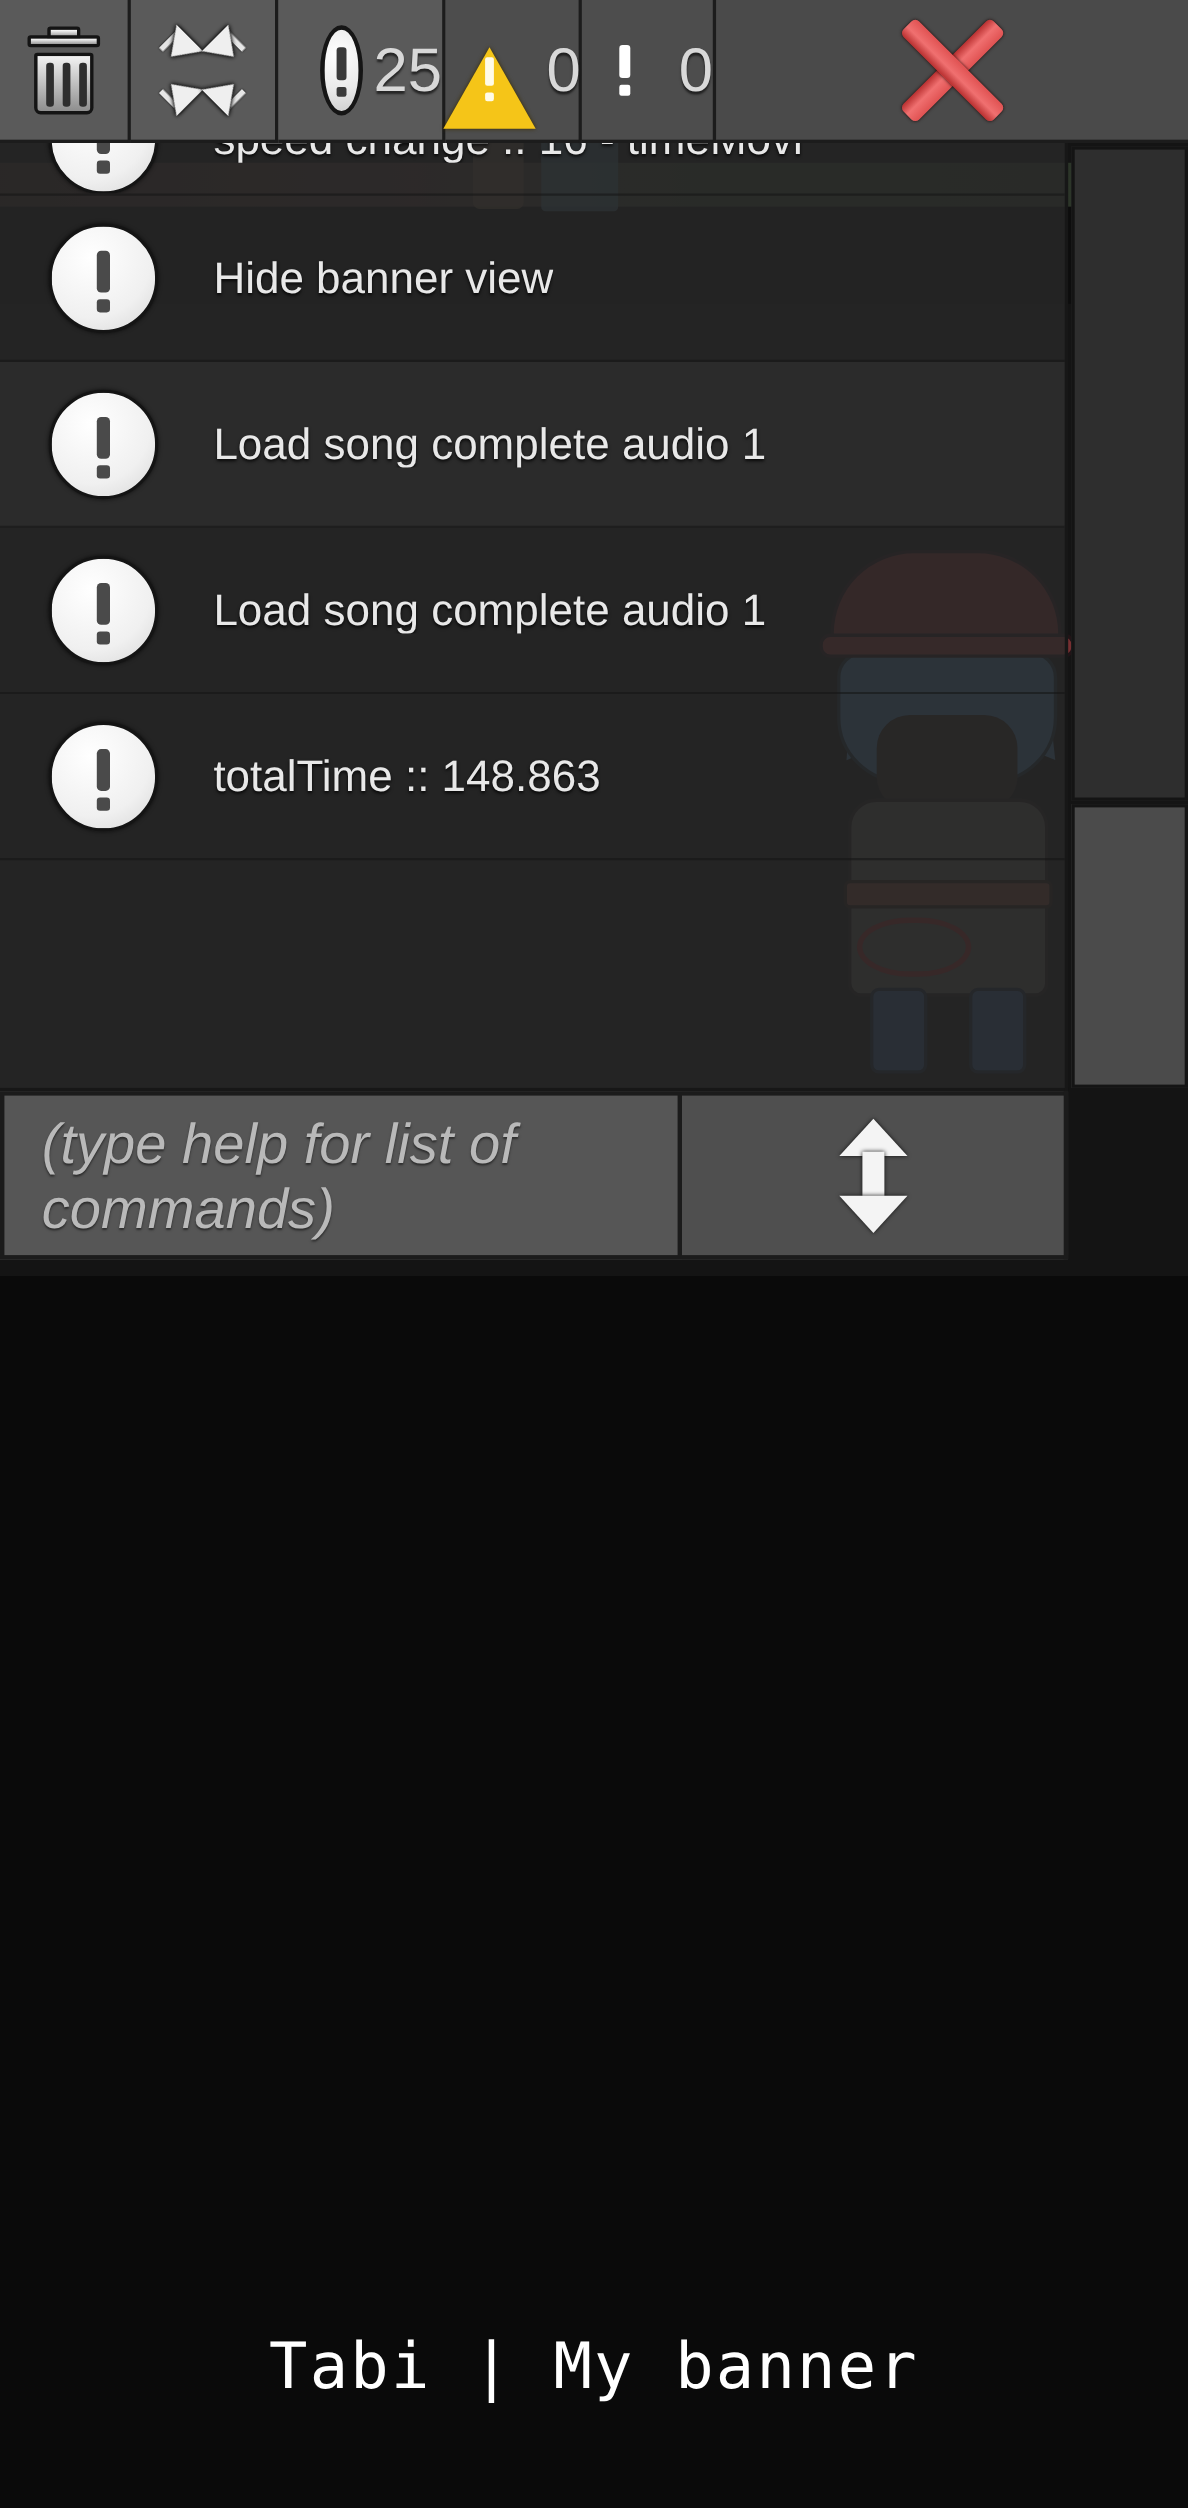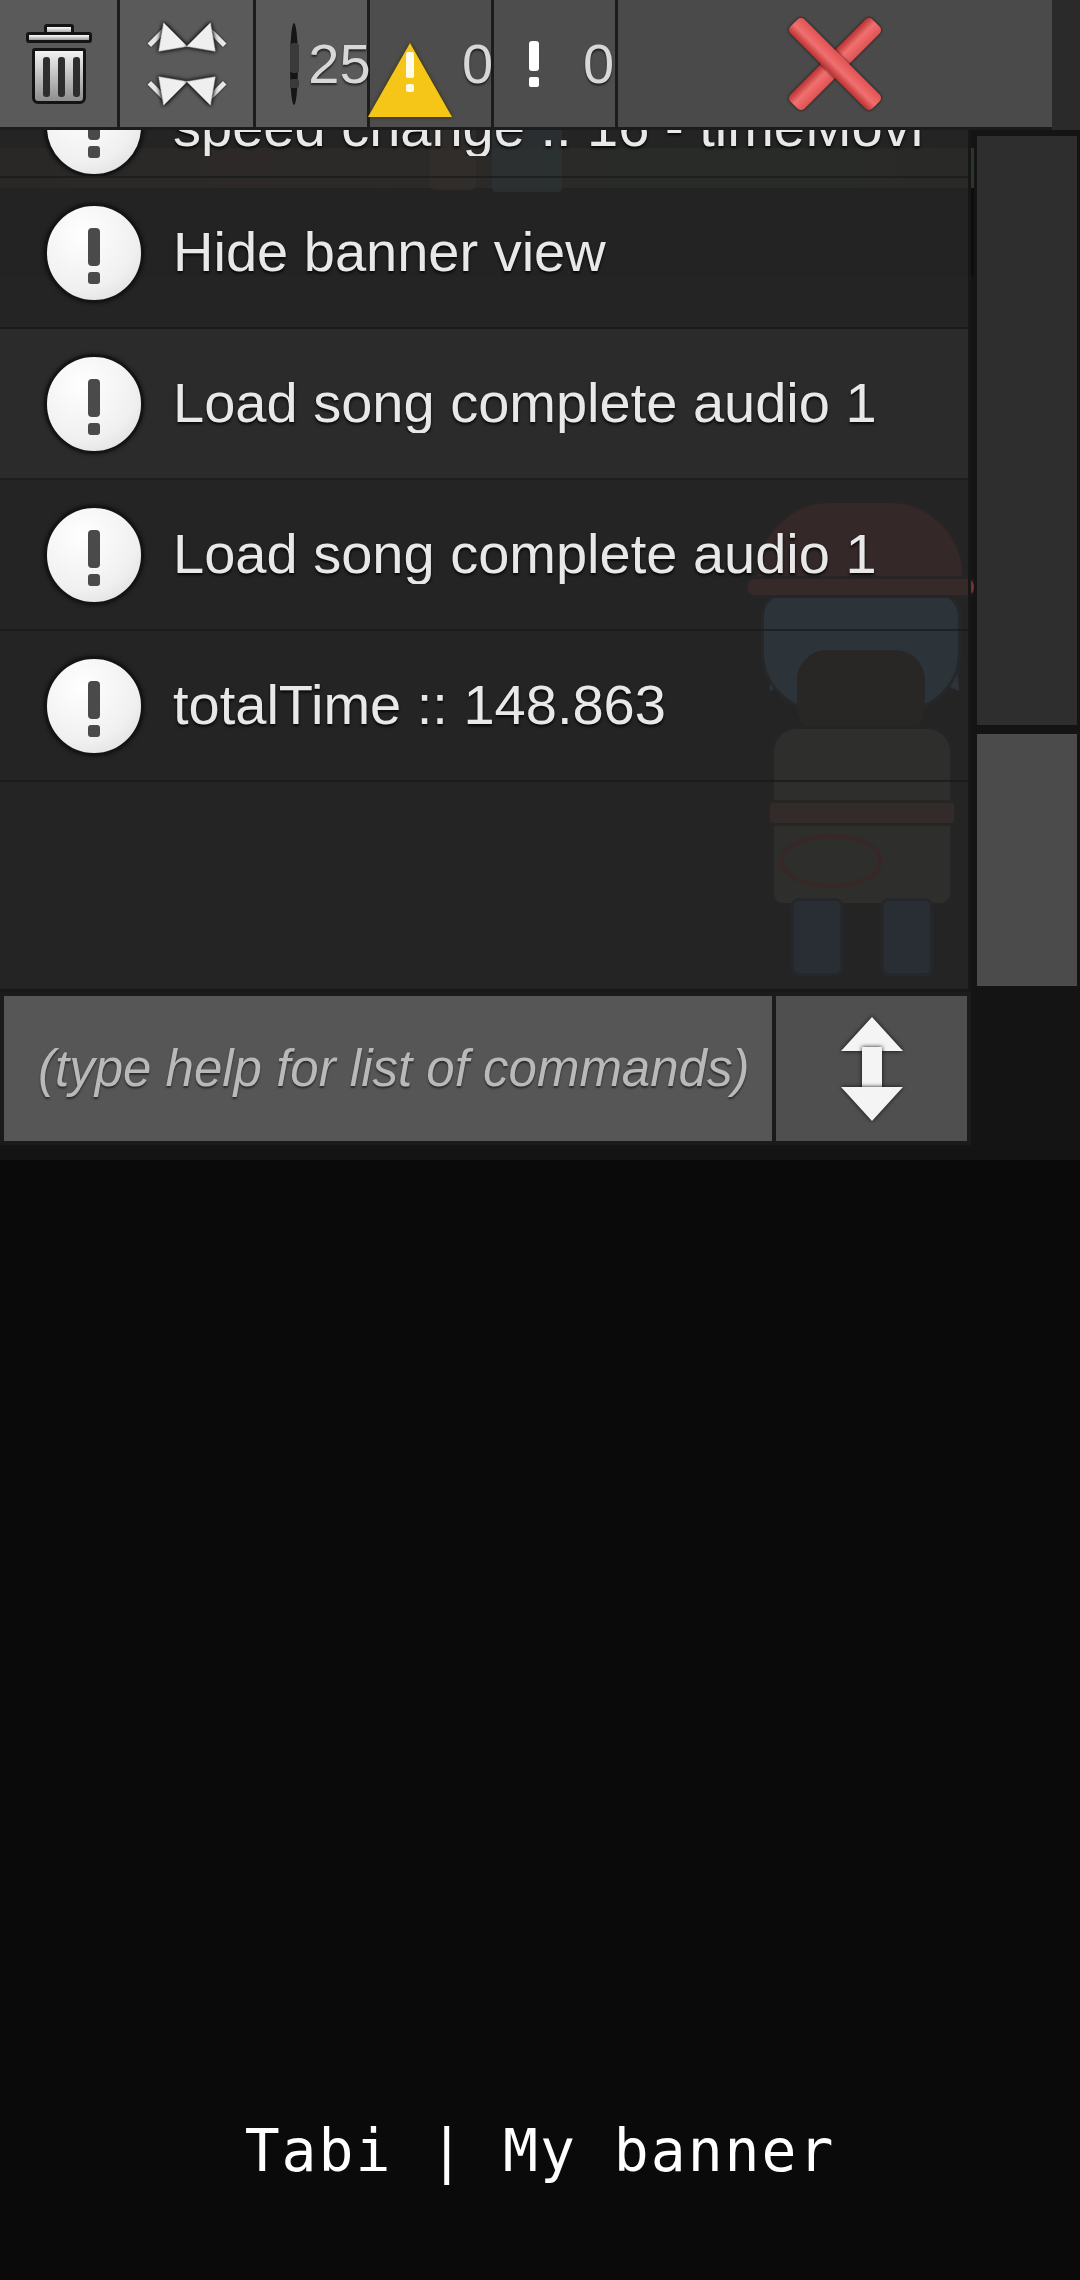--- a/index.html
+++ b/index.html
@@ -121,21 +121,21 @@
     user-select:none;
   }
   .tbtn.dark { background:#4d4d4d; }
   .tbtn-count {
     color:#d8d8d8; font-size:56px; line-height:1;
     font-family:"Liberation Sans", sans-serif;
     text-shadow:0 2px 2px rgba(0,0,0,.6);
   }
   .tb-clear   { width:120px; }
   .tb-collapse{ width:136px; }
-  .tb-info    { width:114px;padding-left:38px; }
+  .tb-info    { width:152px;padding-left:38px; }
   .tb-warn    { width:124px; }
   .tb-error   { width:124px; }
   .tb-close   { width:434px; border-right:none; background:#4a4a4a;}
 
   
   .ico-trash { width:66px; height:80px; position:relative; }
   .ico-trash .lid {
     position:absolute; left:0; top:8px; width:66px; height:11px;
     background:linear-gradient(#ffffff,#9a9a9a);
     border:3px solid #141414; border-radius:3px;
@@ -274,36 +274,36 @@
   }
   .row-ico .bang {
     position:absolute; left:50%; margin-left:-6px; top:22px;
     width:12px; height:38px; background:#4a4a4a; border-radius:4px;
   }
   .row-ico .dot {
     position:absolute; left:50%; margin-left:-6px; top:66px;
     width:12px; height:12px; background:#4a4a4a; border-radius:3px;
   }
   .row-text {
-    margin-left:29px;
+    margin-left:50px;
     color:#e8e8e8;
-    font-size:56px;
+    font-size:40px;
     line-height:1.05;
     text-shadow:0 2px 3px rgba(0,0,0,.85);
     font-family:"Liberation Sans", sans-serif;
     overflow:hidden;
   }
 
   
   #input-bar {
     position:absolute; left:0; top:992px; width:971px; height:153px;
     display:flex;
   }
   #cmd-input {
-    width:776px; height:153px;
+    width:620px; height:153px;
     background:#565656;
     border:4px solid #1b1b1b;
     display:flex; align-items:center;
     padding-left:34px;
     cursor:text;
   }
   #cmd-placeholder {
     color:#b9b9b9; font-size:51px; font-style:italic;
     font-family:"Liberation Sans", sans-serif;
     text-shadow:0 2px 2px rgba(0,0,0,.5);

